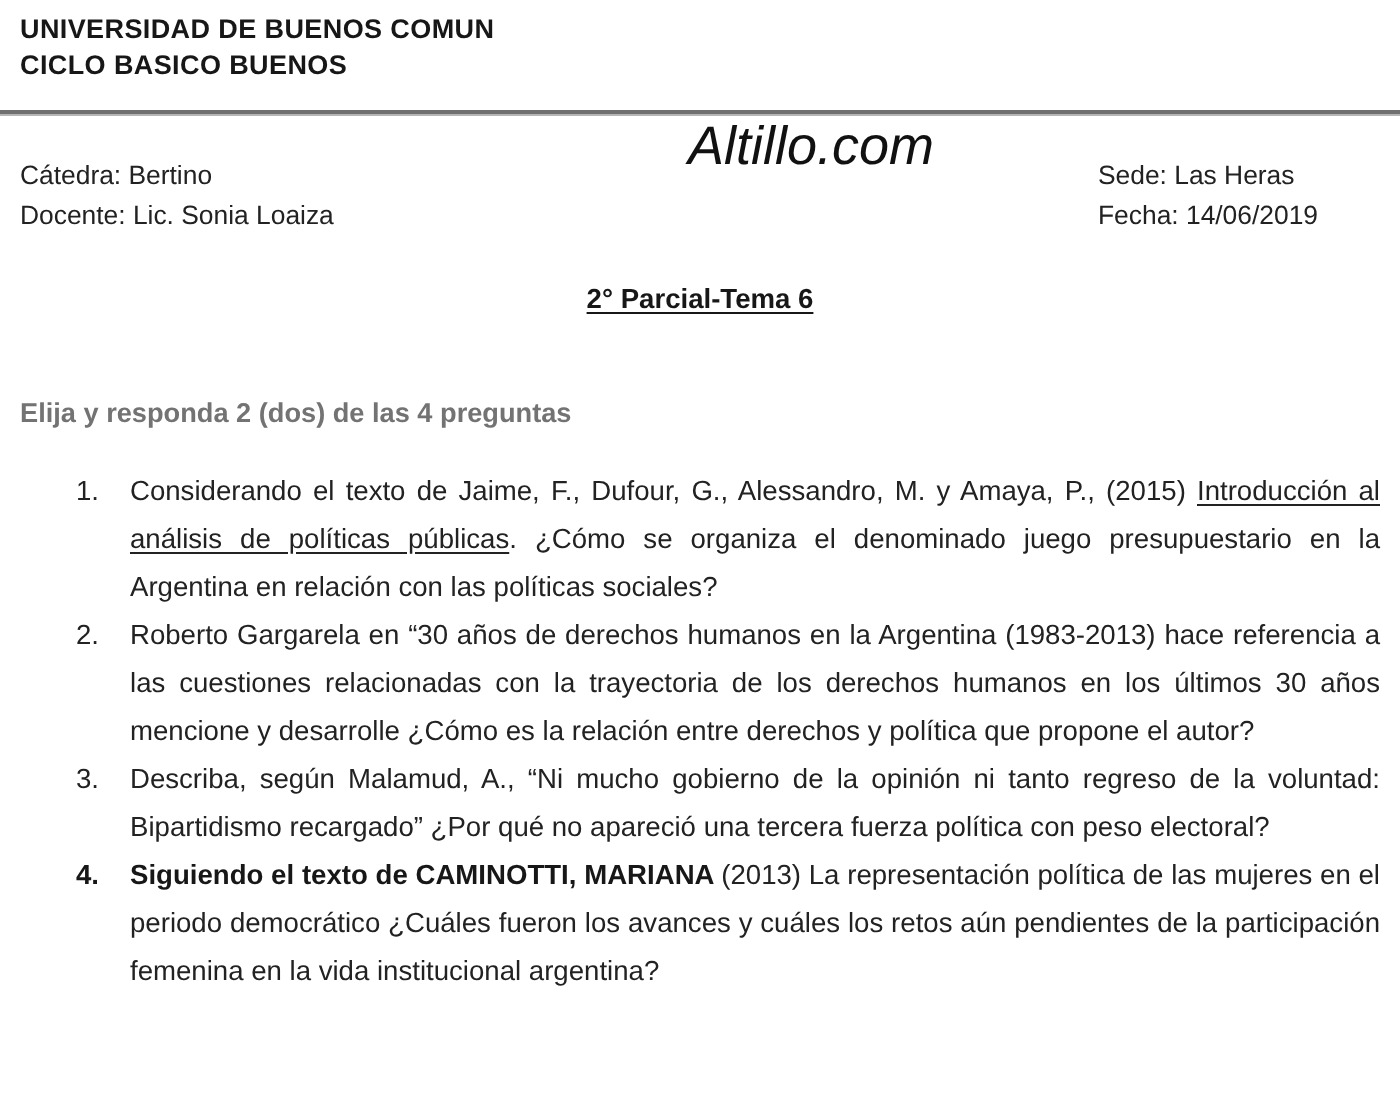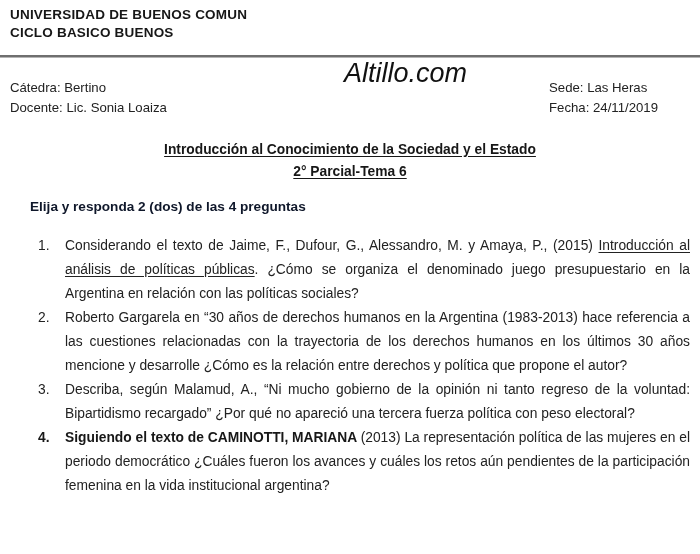--- a/index.html
+++ b/index.html
@@ -74,22 +74,21 @@
   .exam-title .t-line {
     text-decoration: underline;
     text-underline-offset: 2px;
   }
   .instruction {
     position: absolute;
     left: 10px;
     top: 199px;
     font-size: 13.6px;
     font-weight: bold;
-    color: #0f172a;
-    margin-left: 20px;
+    color: #737373;
   }
   .questions {
     position: absolute;
     left: 38px;
     top: 234px;
     width: 652px;
     margin: 0;
     padding: 0;
     list-style: none;
     font-size: 13.8px;
@@ -133,25 +132,24 @@
 
 <div class="watermark">Altillo.com</div>
 
 <div class="info-left">
   <div>Cátedra: Bertino</div>
   <div>Docente: Lic. Sonia Loaiza</div>
 </div>
 
 <div class="info-right">
   <div>Sede: Las Heras</div>
-  <div>Fecha: 24/11/2019</div>
+  <div>Fecha: 14/06/2019</div>
 </div>
 
 <div class="exam-title">
-  <div><span class="t-line">Introducción al Conocimiento de la Sociedad y el Estado</span></div>
   <div><span class="t-line">2° Parcial-Tema 6</span></div>
 </div>
 
 <div class="instruction">Elija y responda 2 (dos) de las 4 preguntas</div>
 
 <ol class="questions">
   <li class="question">
     <span class="q-num">1.</span>
     <span><span>Considerando el texto de  Jaime, F., Dufour, G., Alessandro, M. y Amaya, P., (2015) </span><span class="seg-underline">Introducción al análisis de políticas públicas</span><span>. ¿Cómo se organiza el denominado juego presupuestario en la Argentina en relación con las políticas sociales?</span></span>
   </li>

